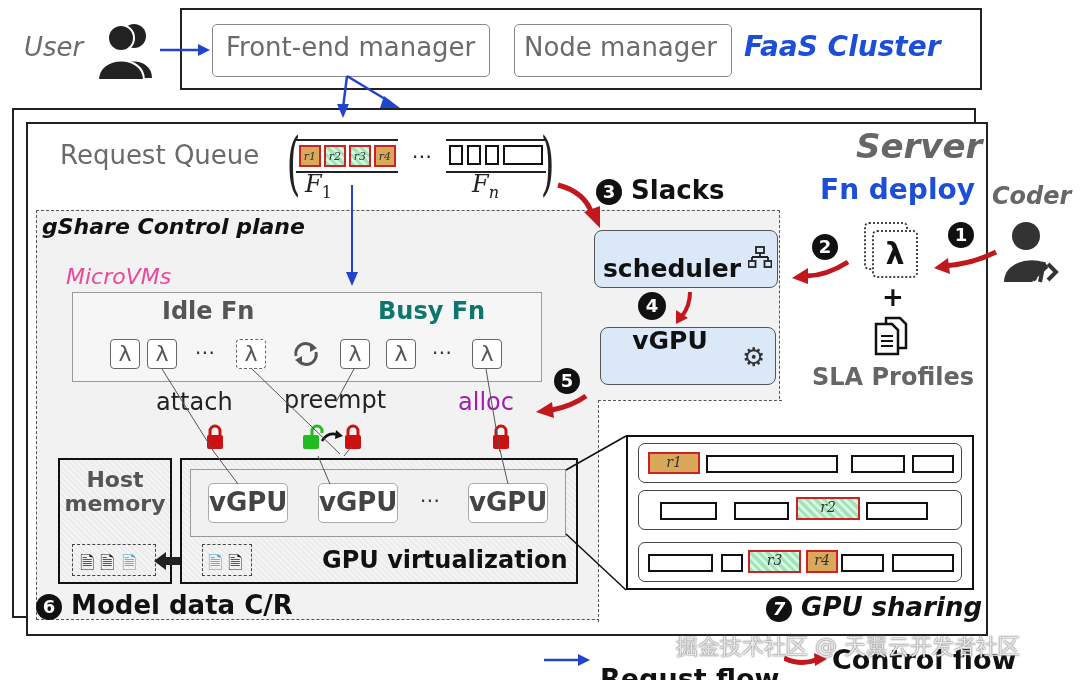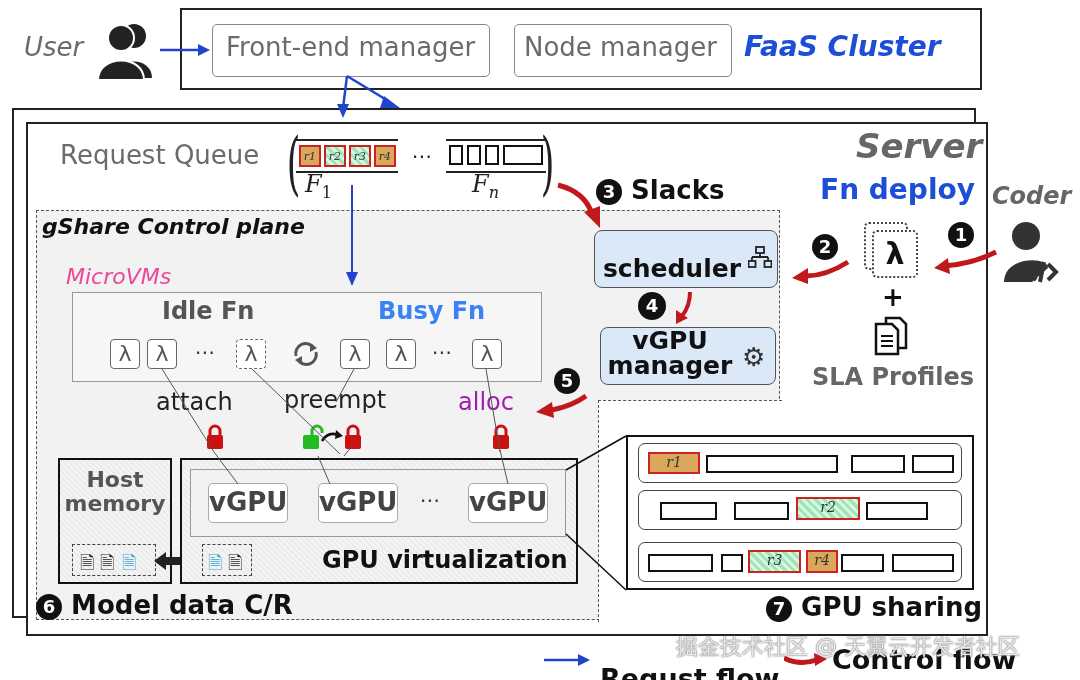--- a/index.html
+++ b/index.html
@@ -61,21 +61,21 @@
 <div class="txt" style="left:305px;top:170px;font-family:'DejaVu Serif',serif;font-style:italic;font-size:24px;color:#222;"><span>F</span><sub style="font-style:normal;font-size:16px;">1</sub></div>
 <div class="txt" style="left:472px;top:170px;font-family:'DejaVu Serif',serif;font-style:italic;font-size:24px;color:#222;"><span>F</span><sub style="font-size:16px;">n</sub></div>
 
 <div class="box" style="left:36px;top:210px;width:744px;height:410px;border:1px dashed #555;background:#f2f2f2;"></div>
 <div class="box" style="left:598px;top:400px;width:184px;height:222px;background:#fff;border-left:1px dashed #555;border-top:1px dashed #555;"></div>
 <div class="txt bold ital" style="left:42px;top:214px;font-size:22px;color:#111;">gShare Control plane</div>
 <div class="txt gray ital" style="left:66px;top:264px;font-size:22px;color:#ec4899;">MicroVMs</div>
 
 <div class="box" style="left:72px;top:292px;width:470px;height:90px;border:1.5px solid #999;background:#f6f6f6;"></div>
 <div class="txt bold" style="left:162px;top:297px;font-size:24px;color:#555;">Idle Fn</div>
-<div class="txt bold" style="left:378px;top:297px;font-size:24px;color:#3b82f6;">Busy Fn</div>
+<div class="txt bold" style="left:378px;top:297px;font-size:24px;color:#0f766e;">Busy Fn</div>
 <div class="lam" style="left:110px;top:339px;">λ</div>
 <div class="lam" style="left:147px;top:339px;">λ</div>
 <div class="txt" style="left:195px;top:340px;font-size:20px;color:#333;">⋯</div>
 <div class="lam dashed" style="left:236px;top:339px;">λ</div>
 <div class="abs" style="left:290px;top:338px;width:32px;height:32px;">
   <svg width="32" height="32" viewBox="0 0 32 32">
       <path d="M6 18 A10 10 0 0 1 24 10" fill="none" stroke="#555" stroke-width="3"></path>
       <path d="M26 14 A10 10 0 0 1 8 22" fill="none" stroke="#555" stroke-width="3"></path>
       <path d="M20 5 L27 10 L20 14 Z" fill="#555"></path>
       <path d="M12 18 L5 22 L12 27 Z" fill="#555"></path>
@@ -138,21 +138,21 @@
 <div class="panel-blue" style="left:594px;top:230px;width:184px;height:58px;"></div>
 <div class="txt bold" style="left:600px;top:230px;font-size:25px;color:#111;line-height:26px;text-align:center;width:144px;white-space:normal;"><br><span>scheduler</span></div>
 <div class="abs" style="left:748px;top:246px;width:24px;height:24px;"><svg width="24" height="24" viewBox="0 0 24 24">
       <rect x="8" y="1" width="8" height="6" fill="none" stroke="#222" stroke-width="1.8"></rect>
       <path d="M12 7 V11 M4 11 H20 M4 11 V15 M20 11 V15" fill="none" stroke="#222" stroke-width="1.8"></path>
       <rect x="0.5" y="15" width="7" height="6" fill="none" stroke="#222" stroke-width="1.8"></rect>
       <rect x="16.5" y="15" width="7" height="6" fill="none" stroke="#222" stroke-width="1.8"></rect>
     </svg></div>
 <div class="abs" style="left:638px;top:292px;"><span class="num" style="width:28px;height:28px;line-height:28px;">4</span></div>
 <div class="panel-blue" style="left:600px;top:327px;width:176px;height:58px;"></div>
-<div class="txt bold" style="left:600px;top:328px;font-size:25px;color:#111;line-height:25px;text-align:center;width:140px;white-space:normal;"><span>vGPU</span><br><span>manager</span></div>
+<div class="txt bold" style="left:600px;top:328px;font-size:25px;color:#111;line-height:25px;text-align:center;width:140px;white-space:normal;"><span>vGPU</span><br></div>
 <div class="abs" style="left:742px;top:344px;font-size:26px;color:#333;line-height:26px;">⚙</div>
 <div class="abs" style="left:554px;top:368px;"><span class="num">5</span></div>
 
 <div class="txt bold" style="left:820px;top:173px;font-size:28px;color:#1d4ed8;">Fn deploy</div>
 <div class="box" style="left:864px;top:222px;width:44px;height:48px;border:2px dotted #444;border-radius:5px;background:#fff;"></div>
 <div class="box" style="left:872px;top:230px;width:46px;height:48px;border:2px dotted #444;border-radius:5px;background:#fff;text-align:center;line-height:44px;font-size:30px;font-weight:bold;color:#111;">λ</div>
 <div class="txt bold" style="left:882px;top:282px;font-size:26px;color:#111;">+</div>
 <div class="abs" style="left:874px;top:316px;width:34px;height:40px;"><svg width="34" height="40" viewBox="0 0 34 40">
       <path d="M12 2 H26 L32 8 V32 H12 Z" fill="#fff" stroke="#111" stroke-width="2.5"></path>
       <path d="M2 8 H18 L24 14 V38 H2 Z" fill="#fff" stroke="#111" stroke-width="2.5"></path>
@@ -185,21 +185,21 @@
 <div class="slot" style="left:866px;top:502px;width:62px;"></div>
 
 <div class="box" style="left:638px;top:542px;width:324px;height:40px;border:1.5px solid #444;border-radius:7px;"></div>
 <div class="slot" style="left:648px;top:554px;width:65px;"></div>
 <div class="slot" style="left:721px;top:554px;width:22px;"></div>
 <div class="req green" style="left:748px;top:550px;width:53px;height:23px;">r3</div>
 <div class="req orange" style="left:806px;top:550px;width:32px;height:23px;">r4</div>
 <div class="slot" style="left:841px;top:554px;width:43px;"></div>
 <div class="slot" style="left:892px;top:554px;width:62px;"></div>
 
-<div class="txt bold" style="left:766px;top:592px;font-size:26px;color:#111;"><span class="num">7</span> <span>GPU sharing</span></div>
+<div class="txt bold" style="left:766px;top:592px;font-size:26px;color:#111;font-style:italic;"><span class="num">7</span> <span>GPU sharing</span></div>
 
 <div class="abs" style="left:544px;top:652px;width:48px;height:16px;"><svg width="48" height="16" viewBox="0 0 48 16">
       <path d="M0 8 H36" stroke="#2244cc" stroke-width="2.5"></path>
       <path d="M34 2 L46 8 L34 14 Z" fill="#2244cc"></path>
     </svg></div>
 <div class="txt bold" style="left:600px;top:644px;font-size:27px;color:#111;margin-top:19px;">Requst flow</div>
 <div class="abs" style="left:784px;top:650px;width:44px;height:18px;"><svg width="44" height="18" viewBox="0 0 44 18">
       <path d="M0 8 Q16 16 32 10" fill="none" stroke="#c0181c" stroke-width="5"></path>
       <path d="M30 3 L43 9 L31 16 Z" fill="#c0181c"></path>
     </svg></div>

